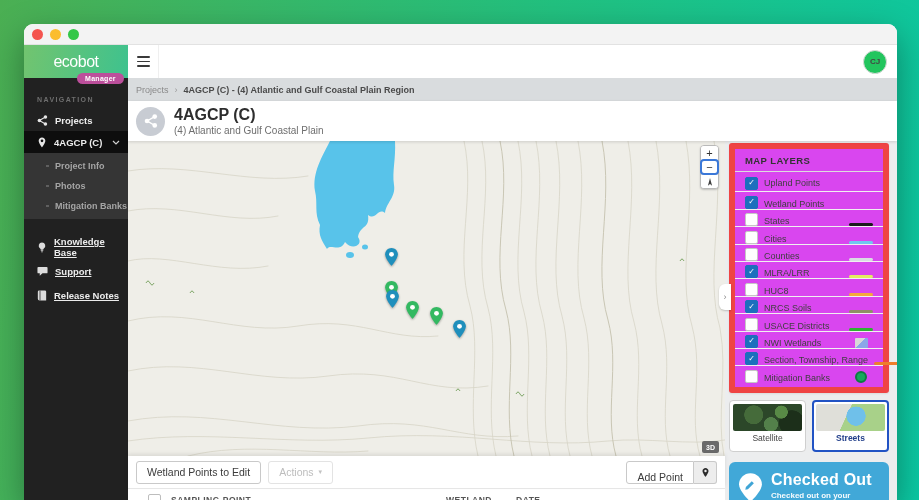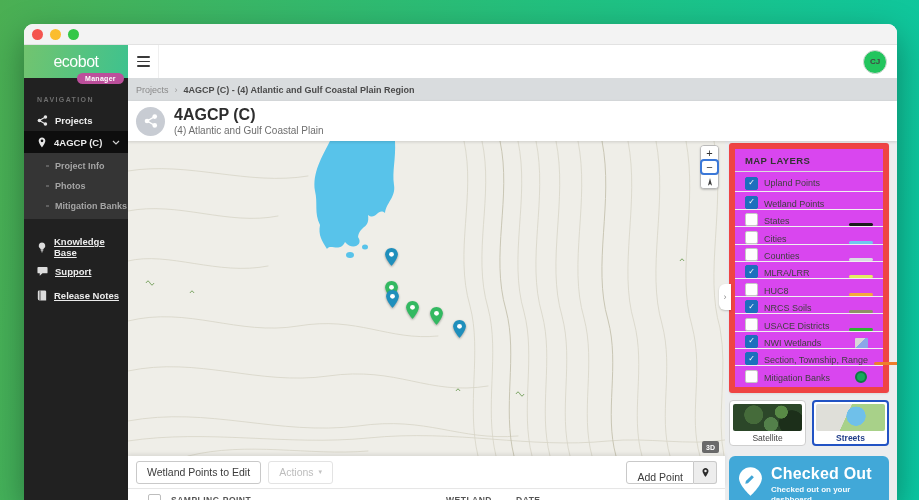--- a/index.html
+++ b/index.html
@@ -82,21 +82,21 @@
   .cb{width:11px;height:11px;border:1px solid #c6c6c6;border-radius:2px;background:#fff;flex-shrink:0;display:flex;align-items:center;justify-content:center;cursor:pointer;}
   .cb.on{background:#1d6fbd;border-color:#1d6fbd;}
   .cb.on::after{content:"✓";color:#fff;font-size:8px;line-height:1;}
   .layer-label{flex:1;font-size:9px;color:#3f3f3f;white-space:nowrap;}
   .sw-line{width:24px;height:3px;border-radius:2px;flex-shrink:0;}
   .sw-dot{width:8px;height:8px;border-radius:50%;border:2px solid #0c7c41;flex-shrink:0;margin-right:6px;}
   .sw-patch{width:13px;height:10px;border-radius:1px;flex-shrink:0;margin-right:5px;}
   .sw-none{width:0;}
   .basemaps{display:flex;gap:6px;margin-top:7px;}
   .bm-card{flex:1;background:#fff;border:1px solid #cfcfcf;border-radius:4px;padding:3px 3px 2px;cursor:pointer;}
-  .bm-card.selected{border:2px solid #2153c4;padding:2px 2px 1px;}
+  .bm-card.selected{border:2px solid #2153c4;padding:2px 2px 7px;}
   .bm-thumb{height:27px;border-radius:2px;}
   .bm-thumb.sat{background:
       radial-gradient(circle at 30% 40%, #456b3a 0 18%, transparent 19%),
       radial-gradient(circle at 70% 30%, #588a46 0 12%, transparent 13%),
       radial-gradient(circle at 55% 75%, #53804a 0 16%, transparent 17%),
       radial-gradient(circle at 85% 70%, #1c2f1a 0 20%, transparent 21%),
       #2c4729;}
   .bm-thumb.streets{background:
       radial-gradient(circle at 58% 45%, #6fc0ea 0 22%, transparent 23%),
       linear-gradient(115deg, #dfdfd9 44%, #a8d189 44.5%);}

